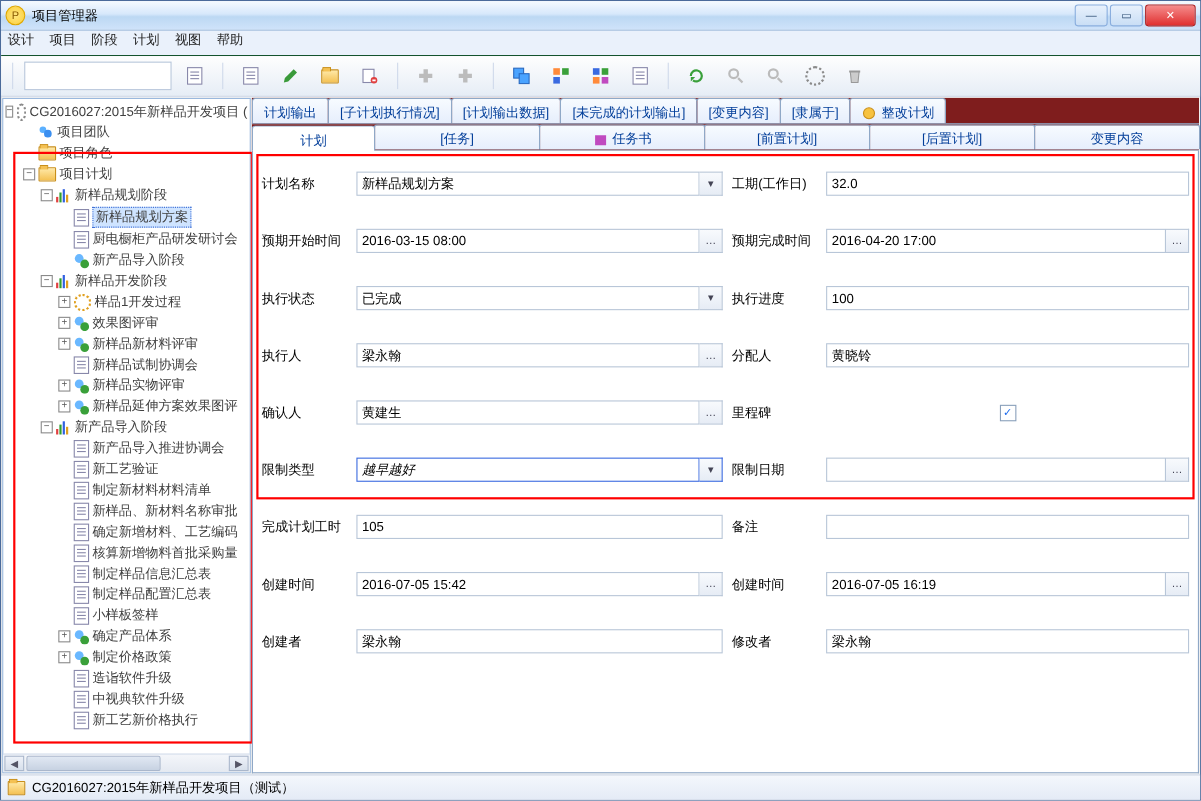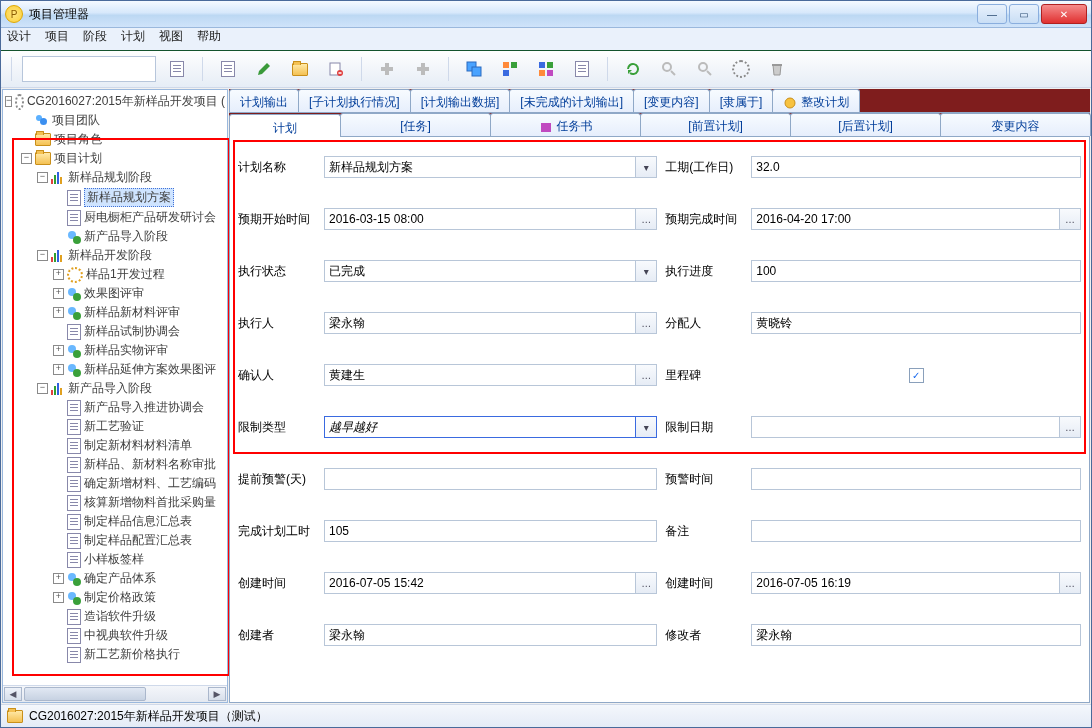--- a/index.html
+++ b/index.html
@@ -580,34 +580,20 @@
                   </td>
               <td class="lab">限制日期</td>
               <td>
                     <div class="fld">
                       <input value="" style="">
                       <div class="btn">…</div>
                     </div>
                   </td>
             </tr>
             <tr>
-              <td class="lab">提前预警(天)</td>
-              <td>
-                    <div class="fld">
-                      <input value="" style="">
-                    </div>
-                  </td>
-              <td class="lab">预警时间</td>
-              <td>
-                    <div class="fld">
-                      <input value="" style="">
-                    </div>
-                  </td>
-            </tr>
-            <tr>
               <td class="lab">完成计划工时</td>
               <td>
                     <div class="fld">
                       <input value="105" style="">
                     </div>
                   </td>
               <td class="lab">备注</td>
               <td>
                     <div class="fld">
                       <input value="" style="">

